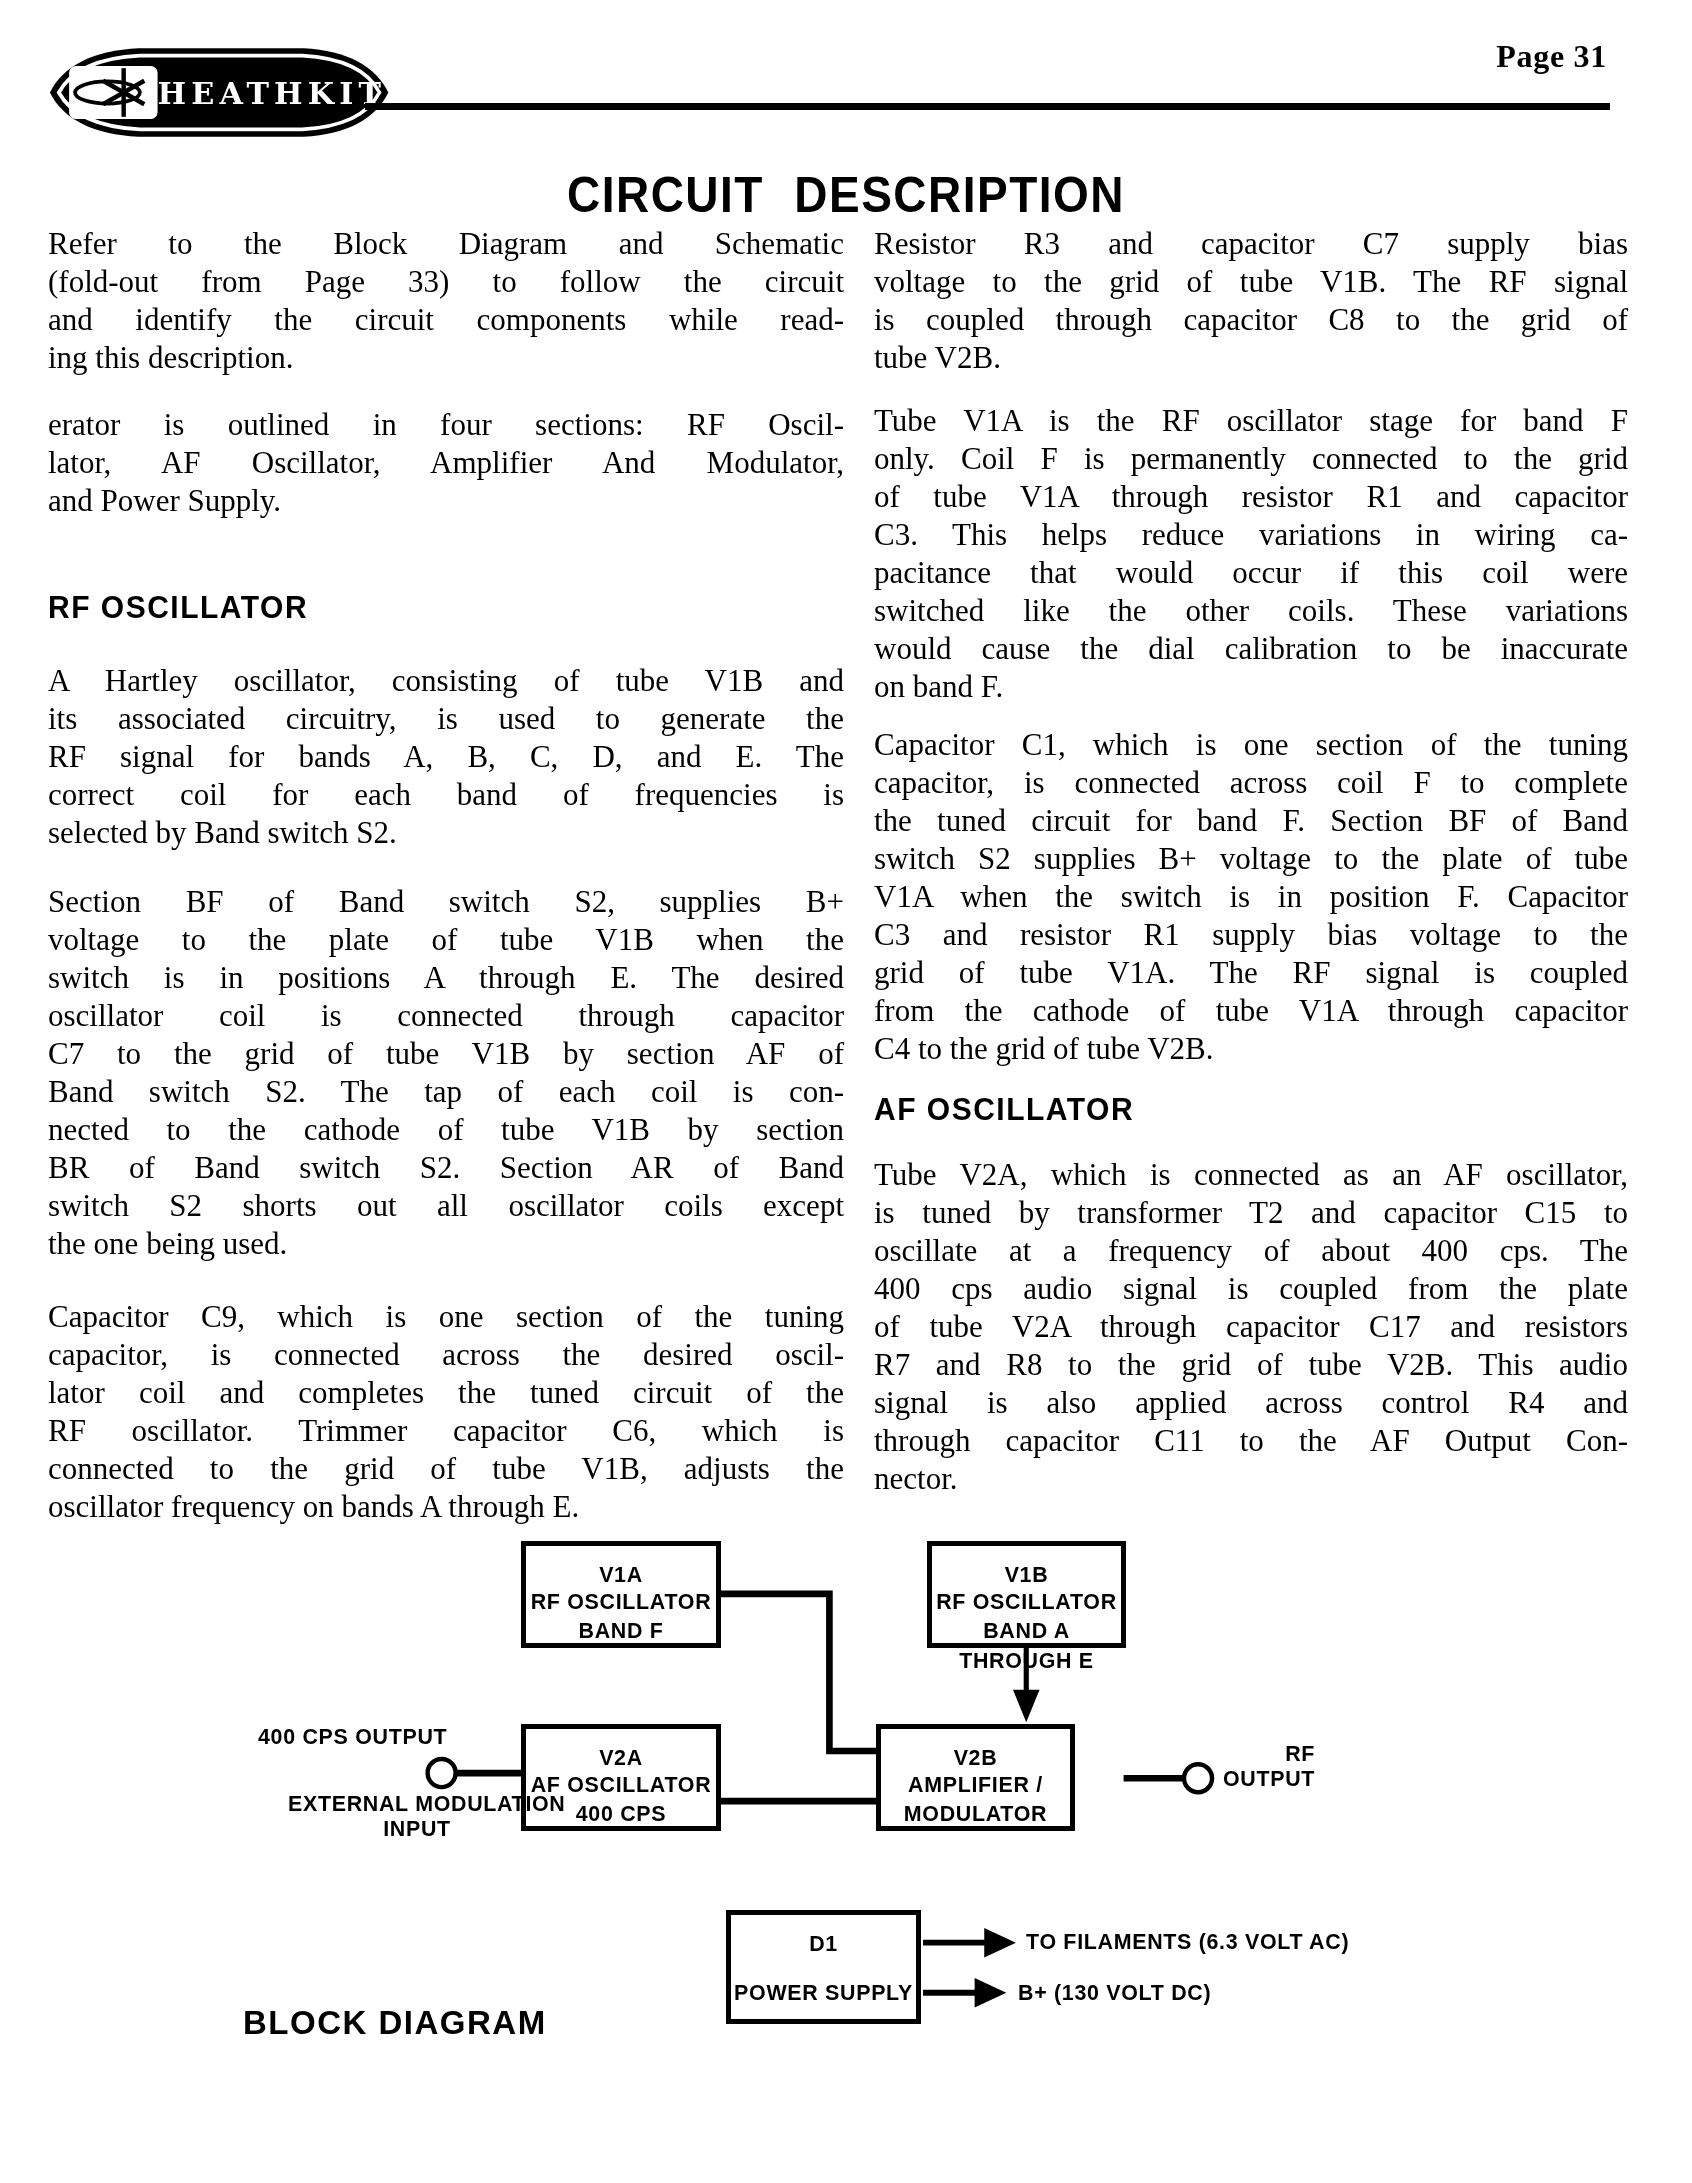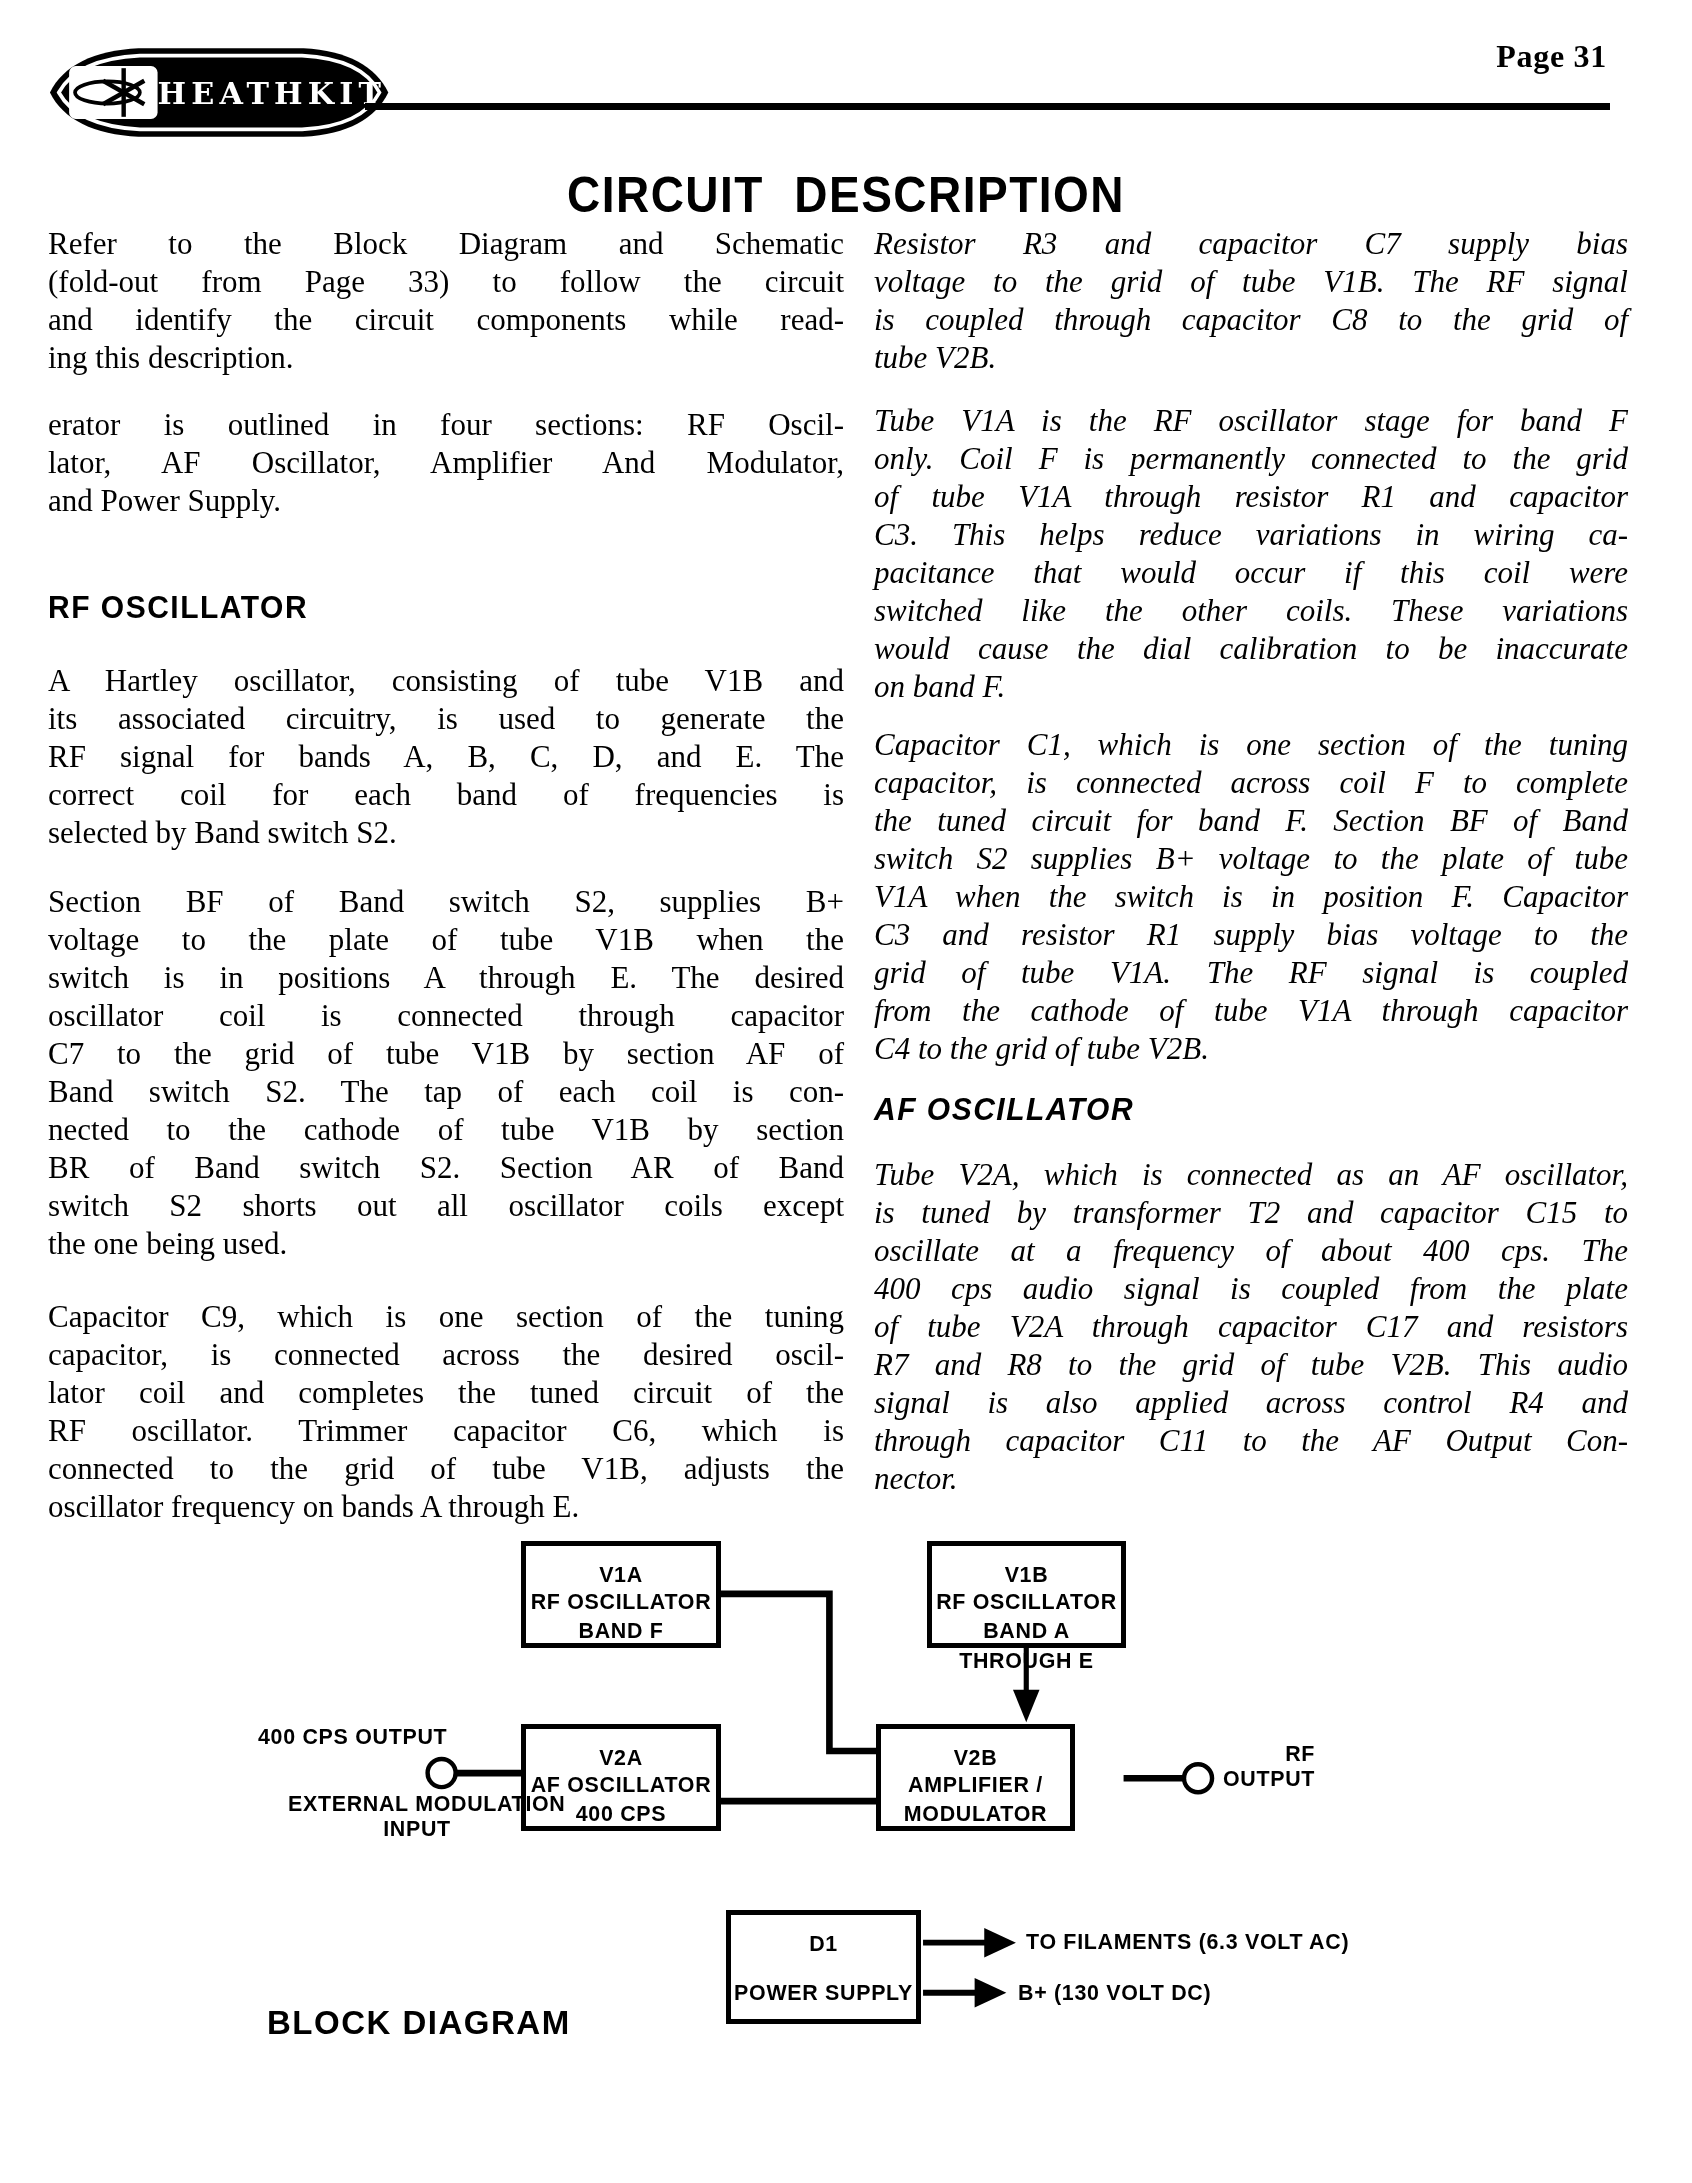--- a/index.html
+++ b/index.html
@@ -31,42 +31,42 @@
   .para{position:absolute;left:0;right:0;}
   .tl{text-align:justify;text-align-last:justify;white-space:nowrap;}
   .tl.last{text-align-last:left;}
   .sect-head{
     position:absolute;left:0;
     font-family:"Liberation Sans","DejaVu Sans",sans-serif;
     font-weight:bold;font-size:30px;letter-spacing:1.5px;
     transform:scaleY(1.05);transform-origin:left top;
   }
   #col-left{left:48px;top:0;width:796px;height:1548px;}
-  #col-right{left:874px;top:0;width:754px;height:1548px;font-style:italic;}
+  #col-right{left:874px;top:0;width:754px;height:1548px;}
   
   .dbox{
     position:absolute;
     border:5.2px solid #000;background:#fff;
     display:flex;flex-direction:column;align-items:center;
     font-family:"Liberation Sans","DejaVu Sans",sans-serif;
     font-weight:bold;font-size:21.4px;letter-spacing:0.7px;
     text-align:center;
   }
   .dbox .t{margin-top:18px;line-height:23.6px;}
   .dbox .ls{margin-top:auto;margin-bottom:10.3px;line-height:29.5px;}
   .dlabel{
     position:absolute;
     font-family:"Liberation Sans","DejaVu Sans",sans-serif;
     font-weight:bold;font-size:21.4px;letter-spacing:0.7px;
     white-space:nowrap;line-height:25px;text-align:right;
   }
   #diagram-caption{
     position:absolute;left:243px;top:2004px;
     font-family:"Liberation Sans","DejaVu Sans",sans-serif;
-    font-weight:bold;font-size:33px;letter-spacing:1.5px;margin-left:24px;
+    font-weight:bold;font-size:33px;letter-spacing:1.5px;
   }
   #wires{position:absolute;left:0;top:0;pointer-events:none;}
 </style>
 </head>
 <body>
 
 <div id="page">
 
   <svg id="logo" viewBox="0 0 468 134">
     <path d="M 4 67 C 22 30 64 10 124 7 L 348 7 C 408 10 446 32 463 67 C 446 102 408 124 348 127 L 124 127 C 64 124 22 104 4 67 Z" fill="#000"></path>

